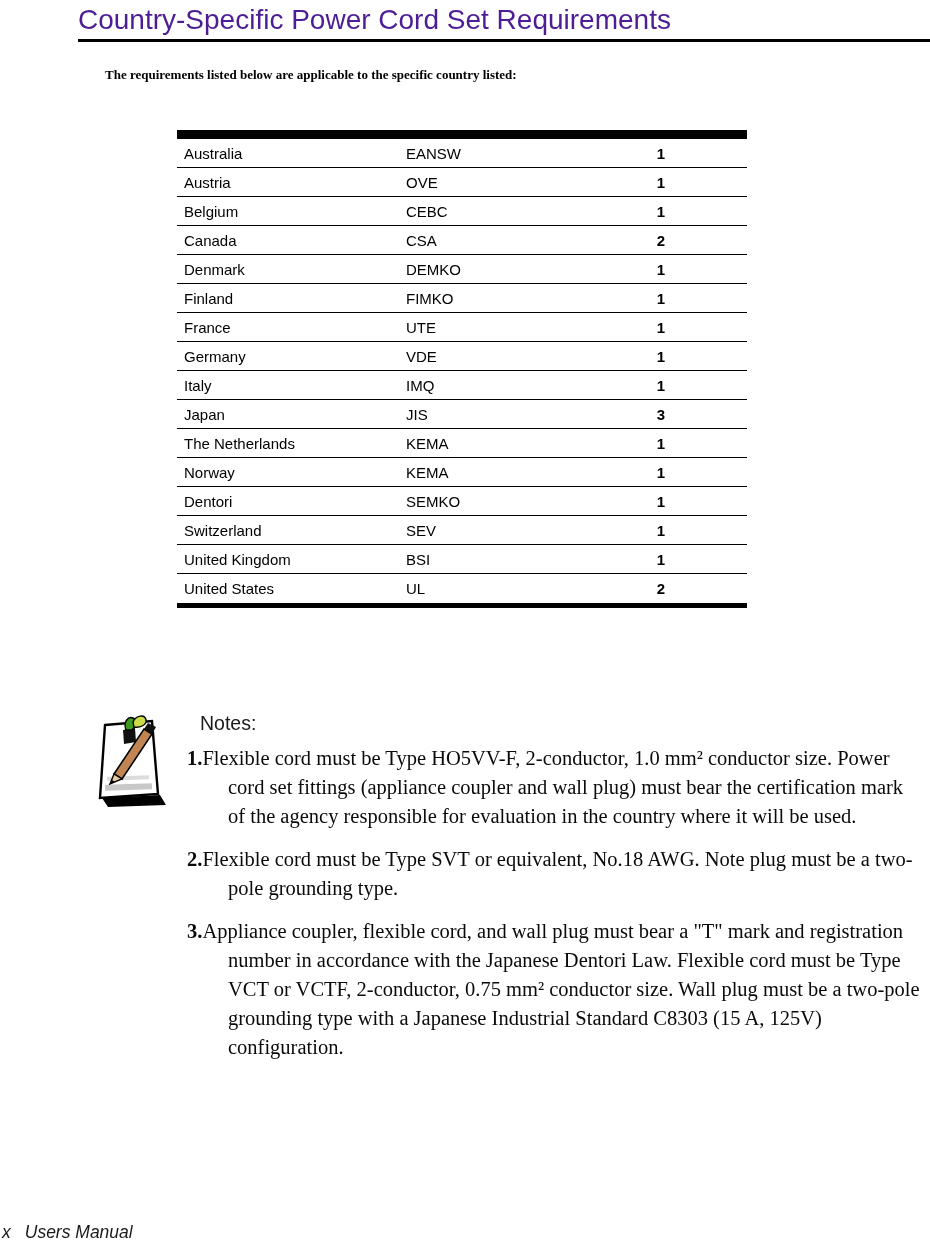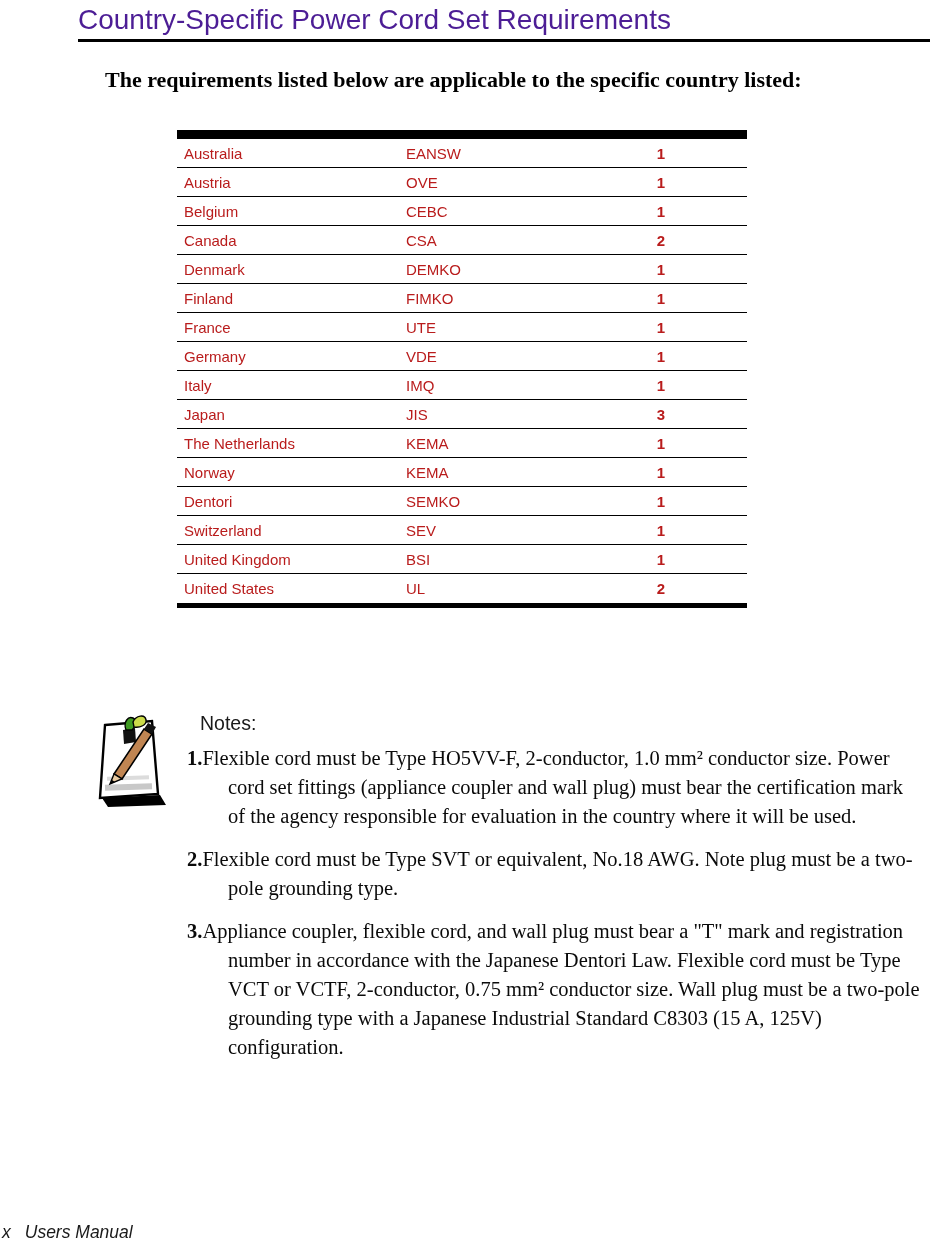--- a/index.html
+++ b/index.html
@@ -19,41 +19,41 @@
     letter-spacing: 0px; white-space: nowrap;
   }
   .title-rule {
     position: absolute; left: 78px; right: 0; top: 39px;
     height: 3px; background: #000;
   }
 
   .intro {
     position: absolute; left: 105px; top: 67px;
     font-family: "Liberation Serif", serif;
-    font-size: 22px; font-weight: bold; color: #000;
+    font-size: 13px; font-weight: bold; color: #000;
     white-space: nowrap;
   }
 
   
   .cord-table {
     position: absolute; left: 177px; top: 130px; width: 570px;
   }
   .t-border-thick { height: 5px; background: #000; }
   .t-border-header { height: 4px; background: #000; }
   .t-header { display: flex; align-items: center; height: 62px; }
   .t-header .cell {
     font-weight: bold; font-size: 16px; line-height: 19px; color: #000;
   }
   .cell.c1 { width: 229px; padding-left: 7px; }
   .cell.c2 { width: 183px; }
   .cell.c3 { width: 158px; }
   .t-body .row {
     display: flex; align-items: center; height: 29px;
     border-bottom: 1.5px solid #000;
-    font-size: 15px; color: #b91c1c;
+    font-size: 15px; color: #000000;
   }
   .t-body .row:last-child { border-bottom: none; }
   .t-body .cell.c3 { text-align: center; padding-right: 14px; font-weight: bold; }
 
   
   .note-icon-wrap { position: absolute; left: 90px; top: 710px; width: 86px; height: 102px; }
   .notes-heading {
     position: absolute; left: 200px; top: 712px;
     font-size: 19.5px; color: #1a1a1a;
     font-family: "Liberation Sans", sans-serif;

